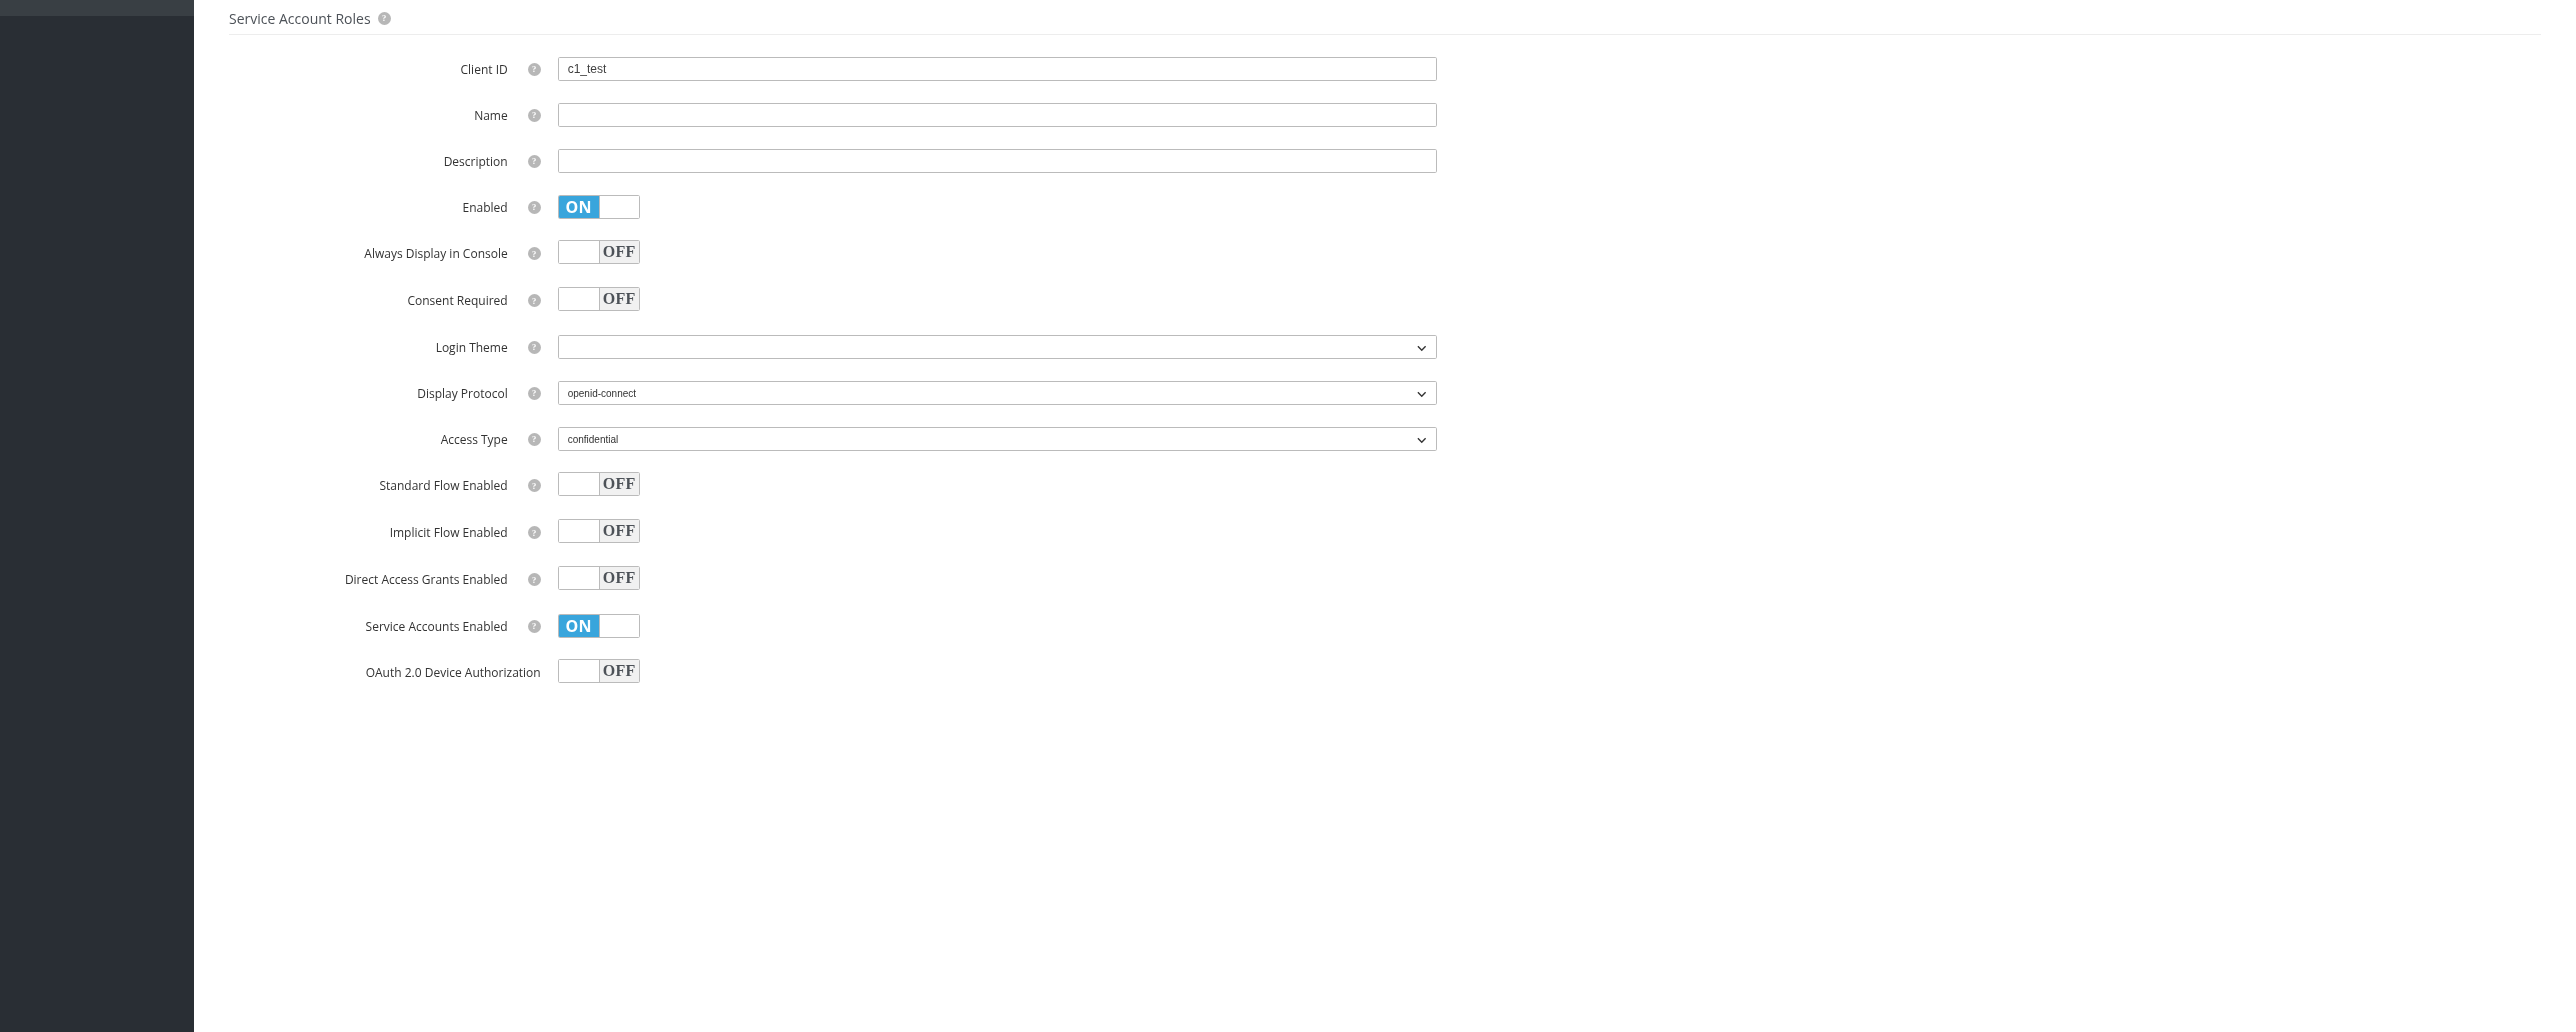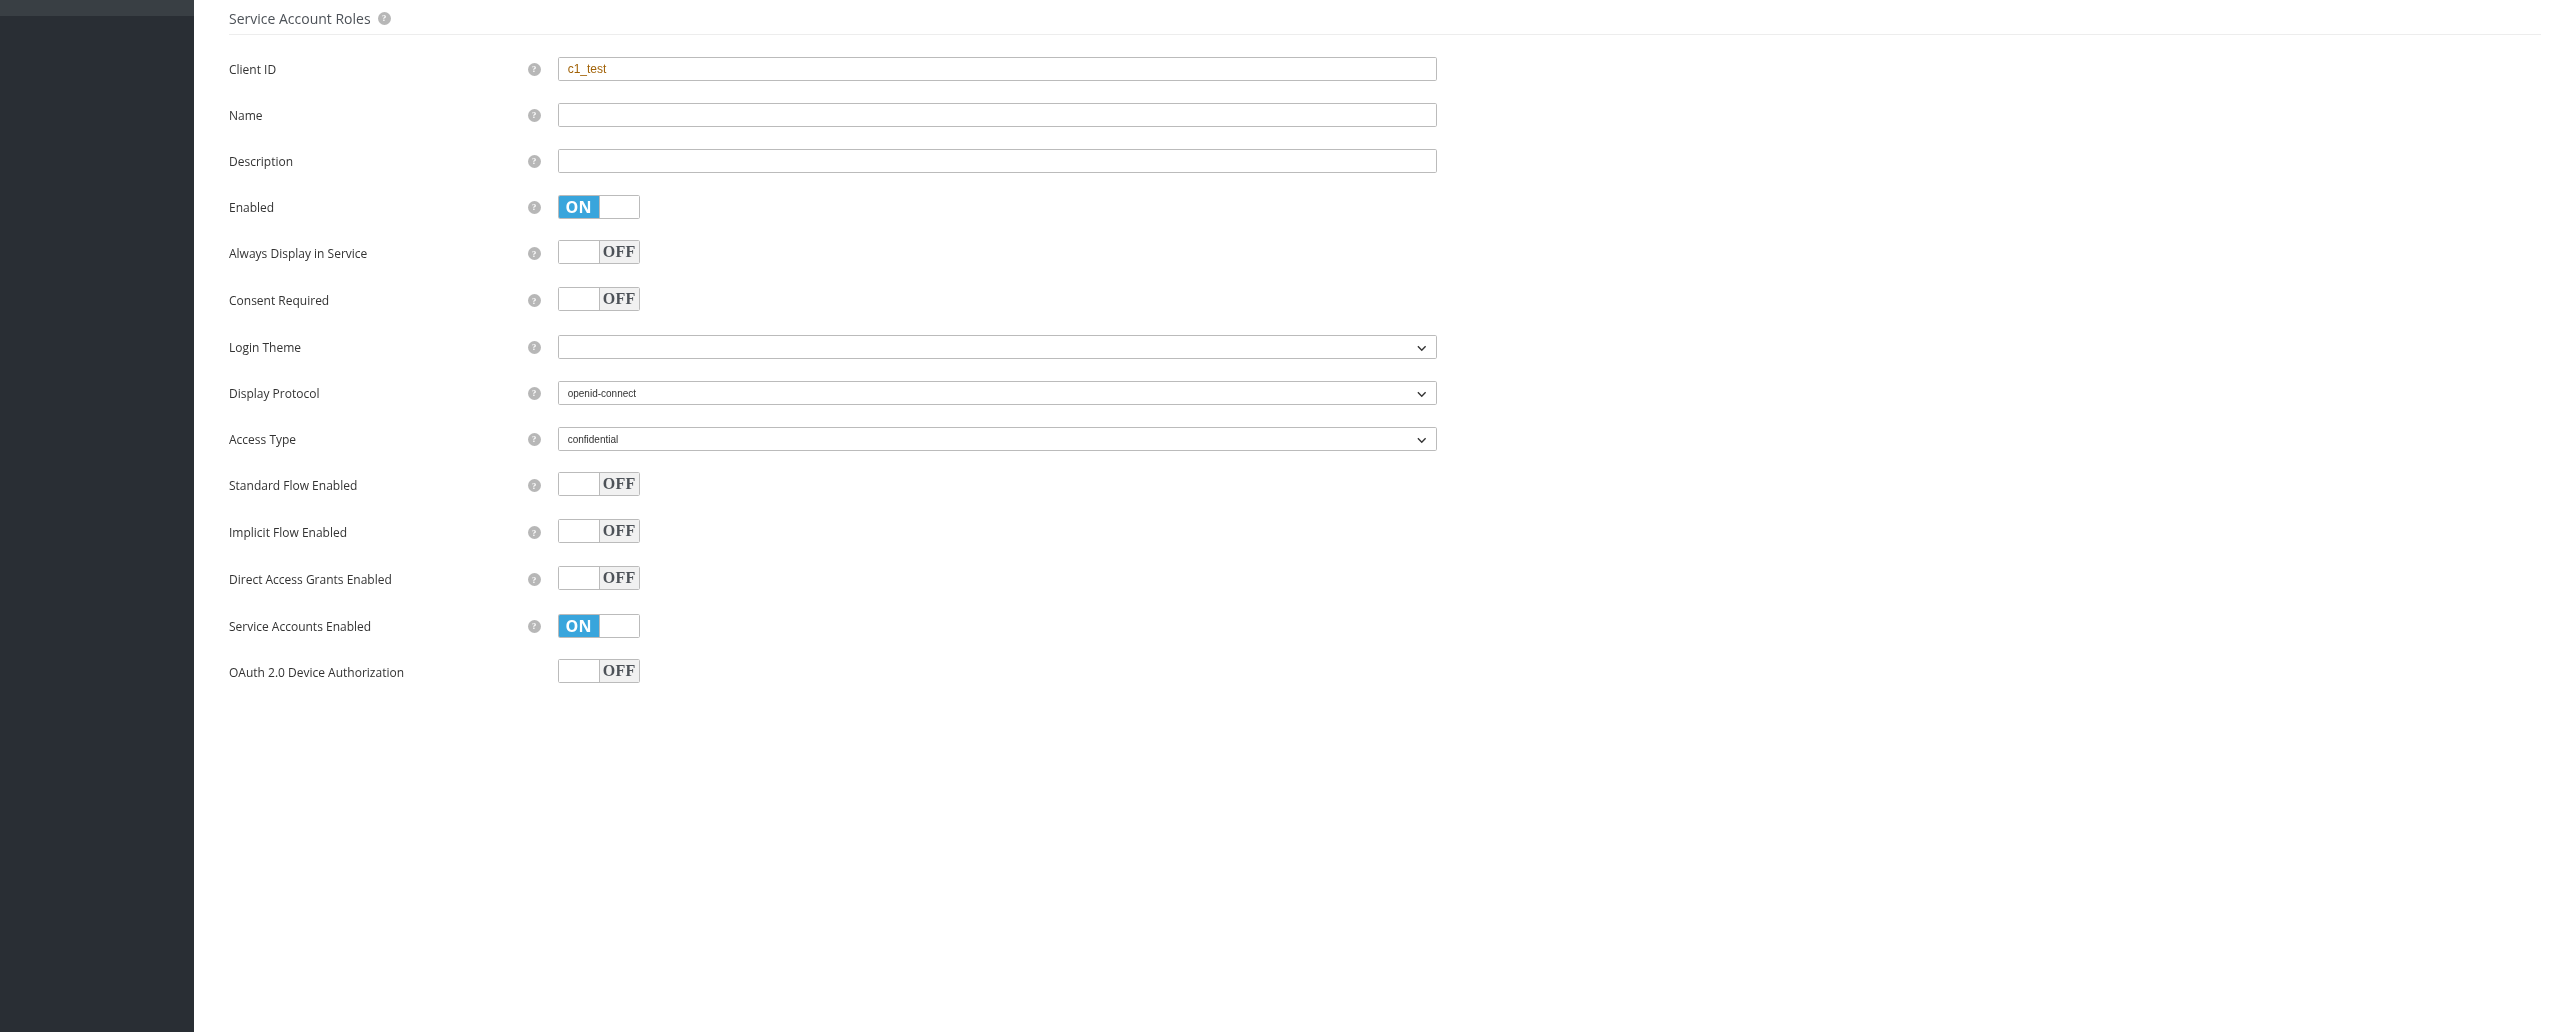--- a/index.html
+++ b/index.html
@@ -65,35 +65,35 @@
     min-height: 26px;
   }
   .form-label {
     width: 329px;
     min-width: 329px;
     text-align: right;
     padding-right: 17.3px;
     font-size: 12px;
     color: #333;
     display: flex;
-    justify-content: space-between;
-    align-items: center;
-    gap: 1px;
+    justify-content: flex-end;
+    align-items: center;
+    gap: 20px;
   }
   .form-control-wrap {
     flex: 0 0 auto;
   }
   .text-input {
     width: 879px;
     height: 24px;
     border: 0.9px solid #bbb;
     border-radius: 1.7px;
     padding: 0 8.7px;
     font-size: 12px;
-    color: #a16207;
+    color: #404040;
     background: #fff;
   }
   .select-wrap {
     position: relative;
     width: 879px;
   }
   .select {
     width: 100%;
     height: 24px;
     border: 0.9px solid #bbb;
@@ -208,21 +208,21 @@
       <div class="form-control-wrap">
         <div class="toggle toggle-on">
           <div class="toggle-half left">ON</div>
           <div class="toggle-half right"></div>
         </div>
       </div>
     </div>
 
     <div class="form-row">
       <label class="form-label">
-        <span>Always Display in Service</span>
+        <span>Always Display in Console</span>
         <span class="help-icon">?</span>
       </label>
       <div class="form-control-wrap">
         <div class="toggle toggle-off">
           <div class="toggle-half left"></div>
           <div class="toggle-half right">OFF</div>
         </div>
       </div>
     </div>
 

